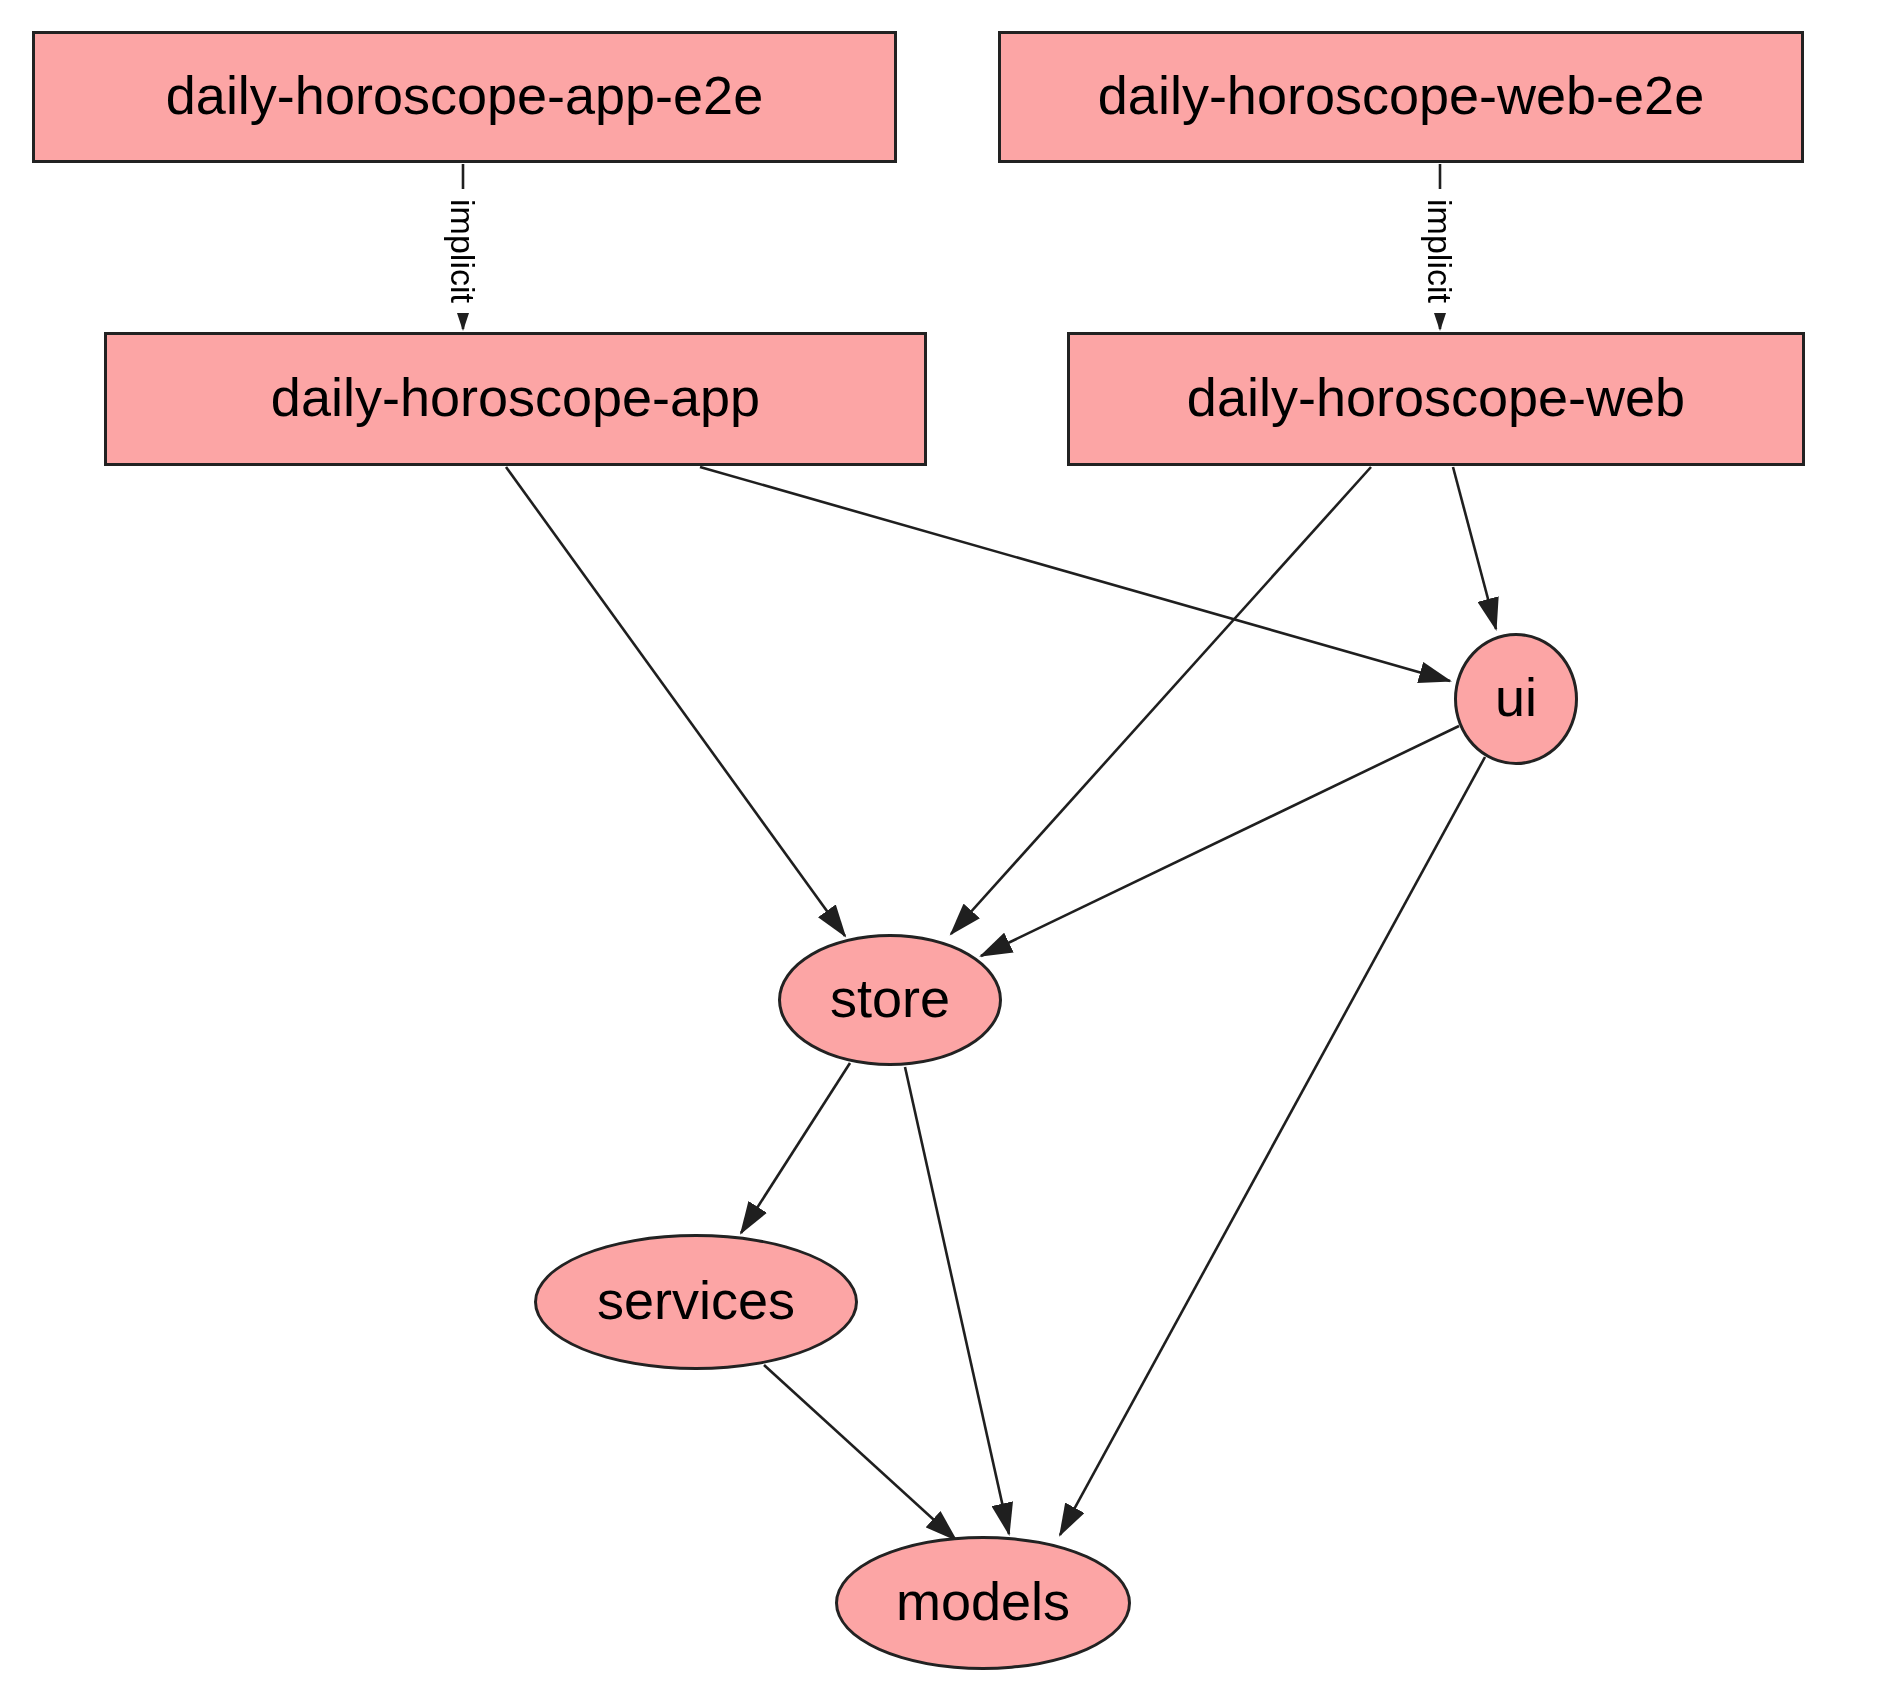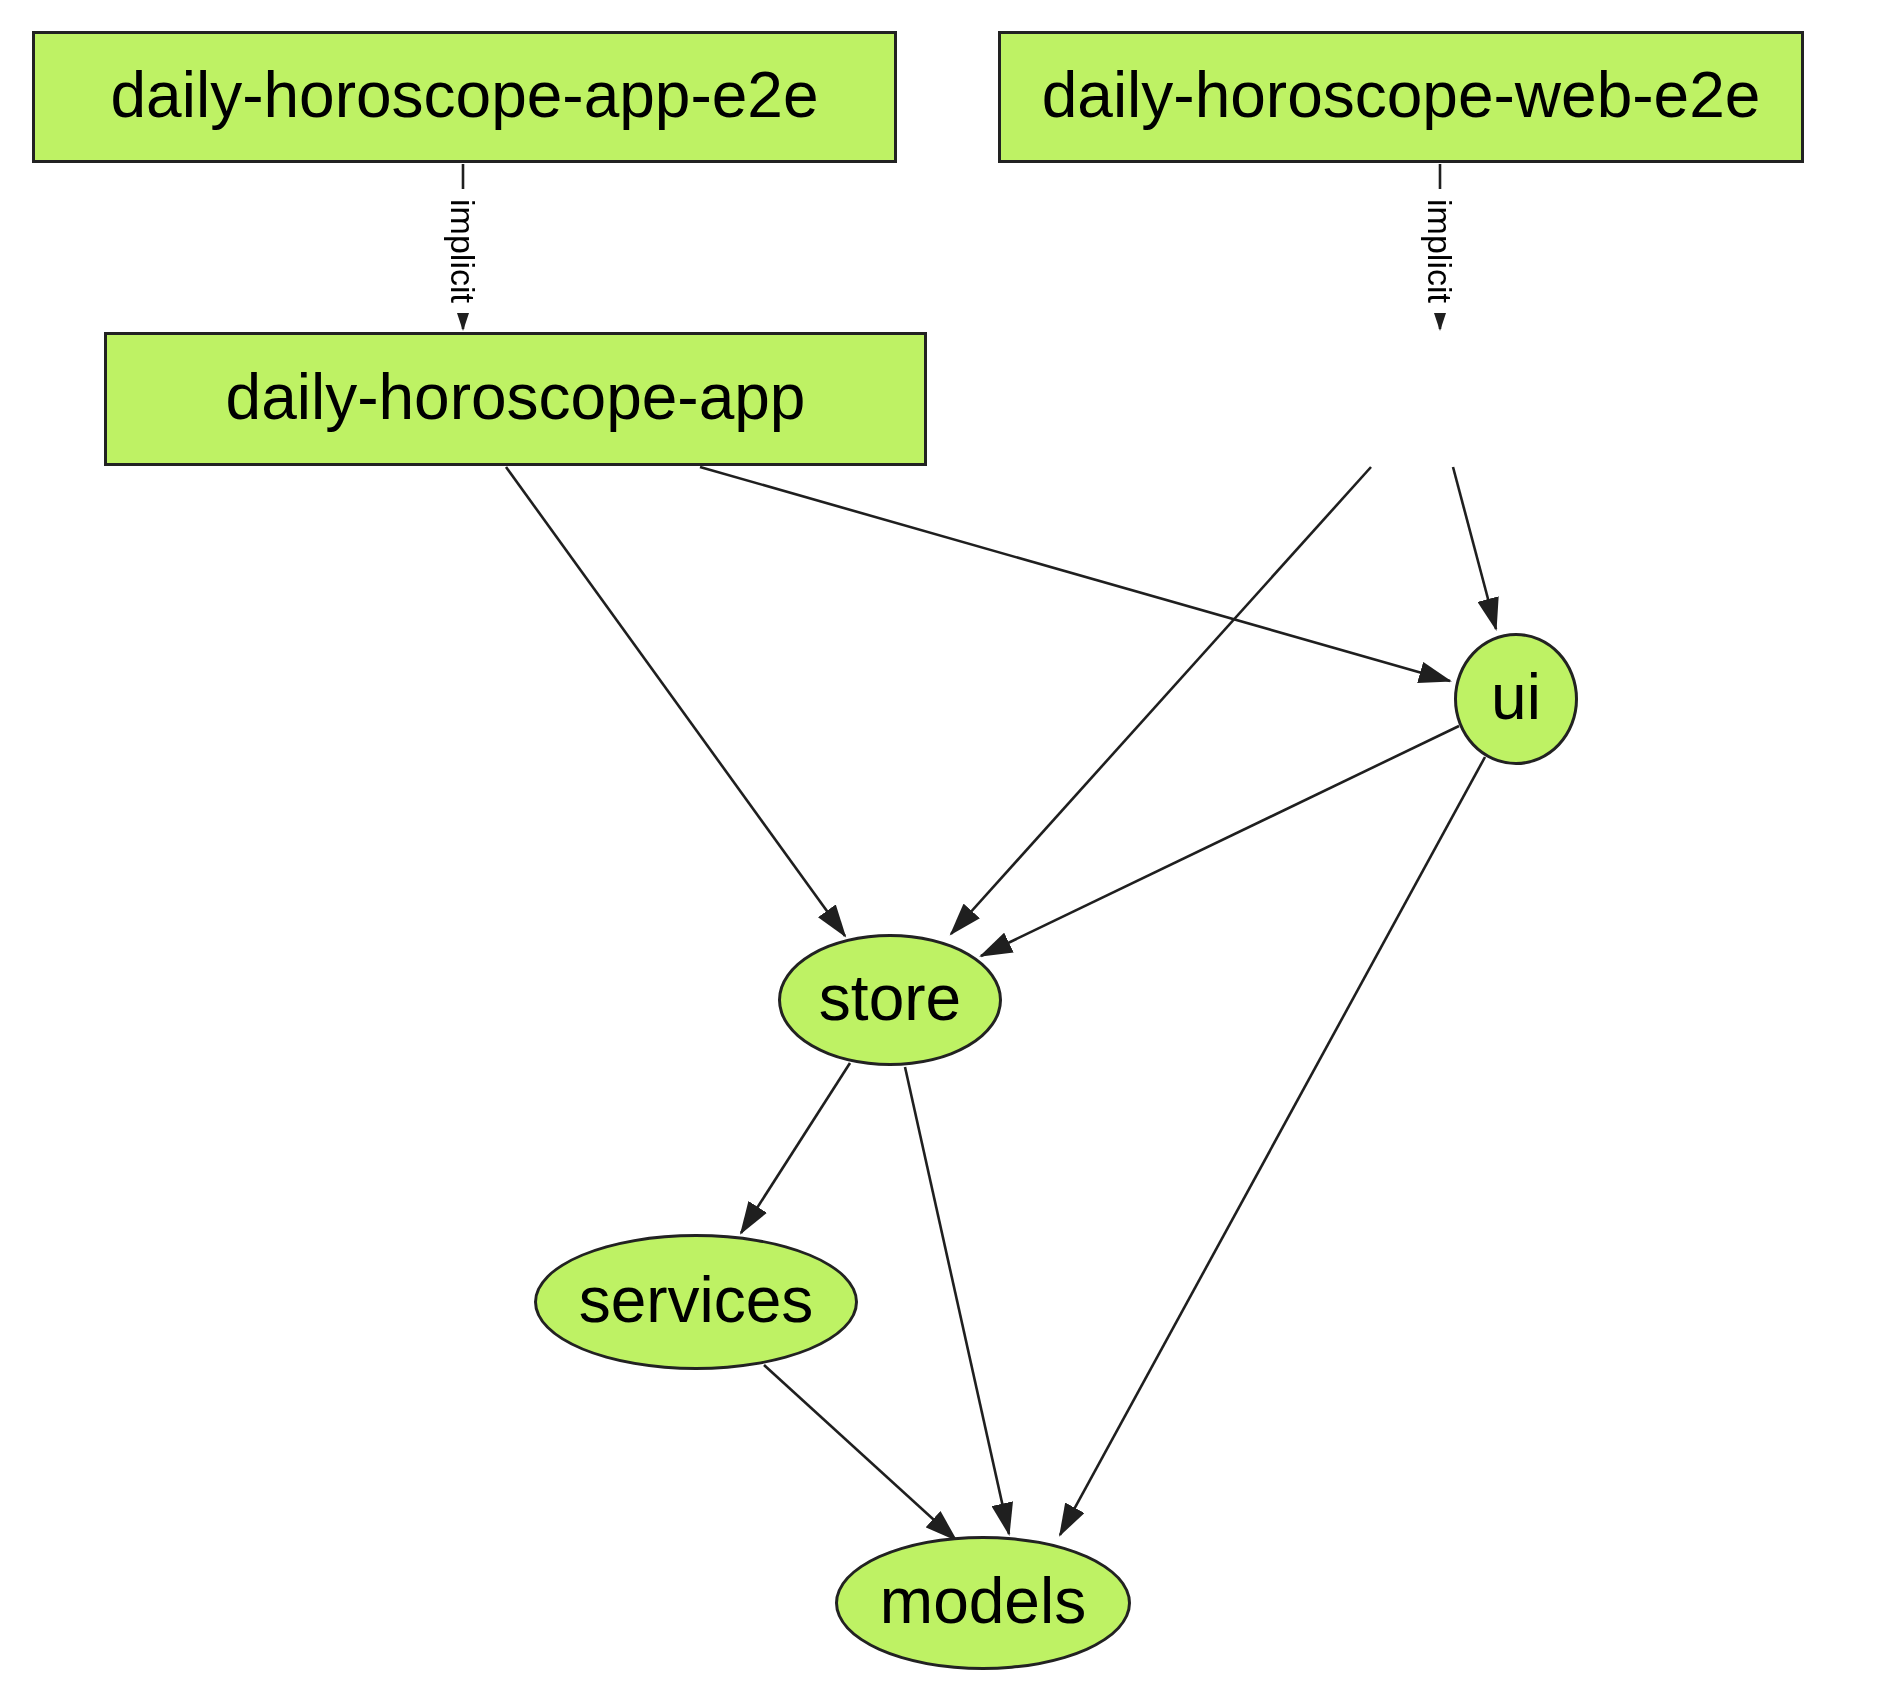--- a/index.html
+++ b/index.html
@@ -21,24 +21,24 @@
     top: 0;
     width: 1886px;
     height: 1694px;
   }
   .node {
     position: absolute;
     display: flex;
     align-items: center;
     justify-content: center;
     box-sizing: border-box;
-    background: #bef264;
+    background: #fca5a5;
     border: 3px solid #222222;
     color: #000000;
-    font-size: 64px;
+    font-size: 54px;
     line-height: 1;
     white-space: nowrap;
     cursor: default;
   }
   .node.ellipse {
     border-radius: 50%;
     border-width: 3px;
   }
   .node .lbl {
     display: block;
@@ -84,20 +84,23 @@
 
   <div class="node rect" style="left: 32px; top: 31px; width: 865px; height: 132px;">
     <span class="lbl">daily-horoscope-app-e2e</span>
   </div>
   <div class="node rect" style="left: 998px; top: 31px; width: 806px; height: 132px;">
     <span class="lbl">daily-horoscope-web-e2e</span>
   </div>
   <div class="node rect" style="left: 104px; top: 332px; width: 823px; height: 134px;">
     <span class="lbl">daily-horoscope-app</span>
   </div>
+  <div class="node rect" style="left: 1067px; top: 332px; width: 738px; height: 134px;">
+    <span class="lbl">daily-horoscope-web</span>
+  </div>
   <div class="node ellipse" style="left: 1454px; top: 633px; width: 124px; height: 132px;">
     <span class="lbl">ui</span>
   </div>
   <div class="node ellipse" style="left: 778px; top: 934px; width: 224px; height: 132px;">
     <span class="lbl">store</span>
   </div>
   <div class="node ellipse" style="left: 534px; top: 1234px; width: 324px; height: 136px;">
     <span class="lbl">services</span>
   </div>
   <div class="node ellipse" style="left: 835px; top: 1536px; width: 296px; height: 134px;">

